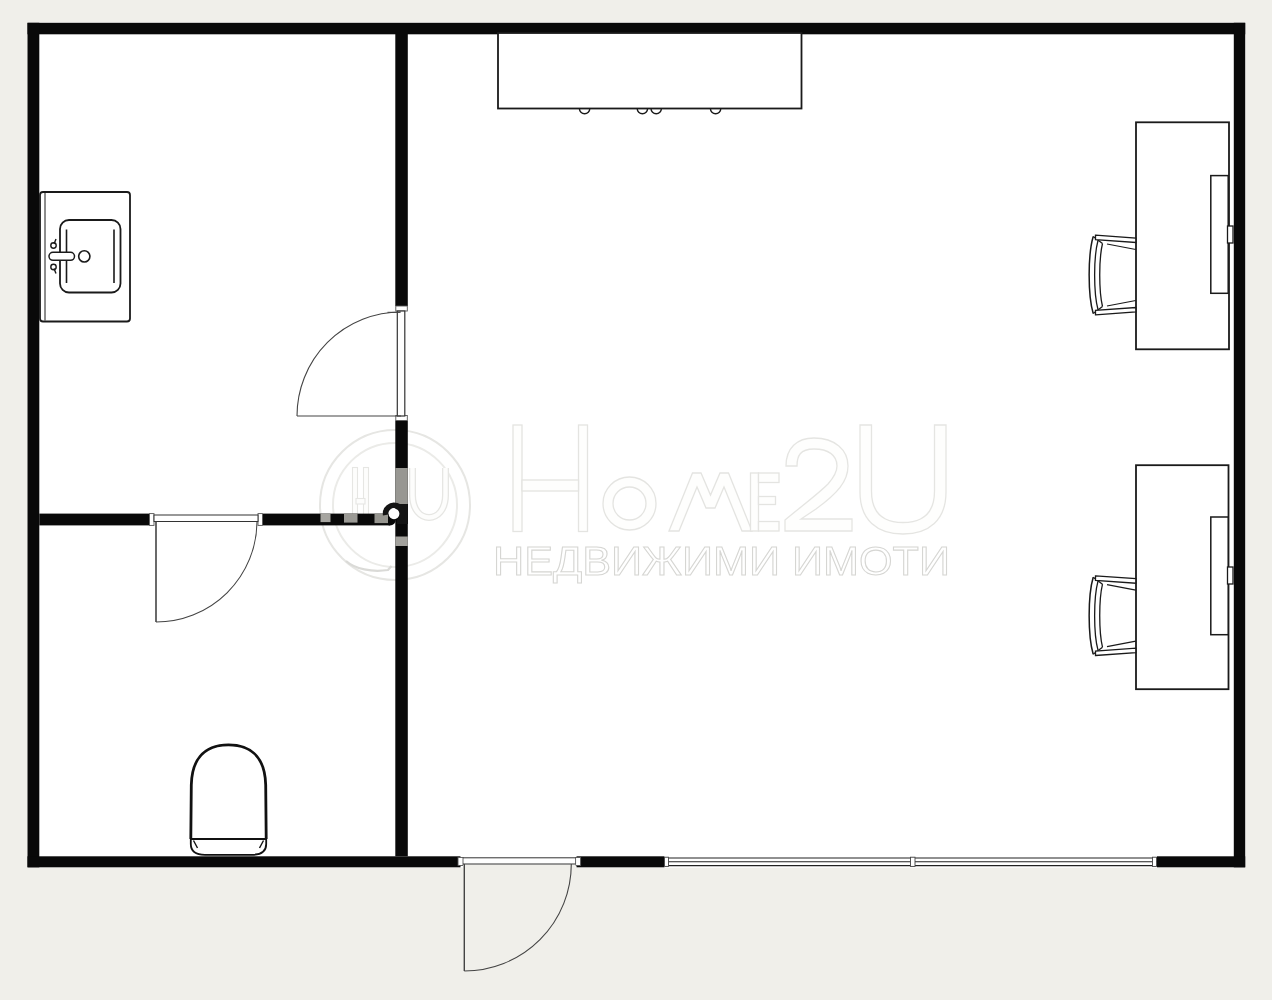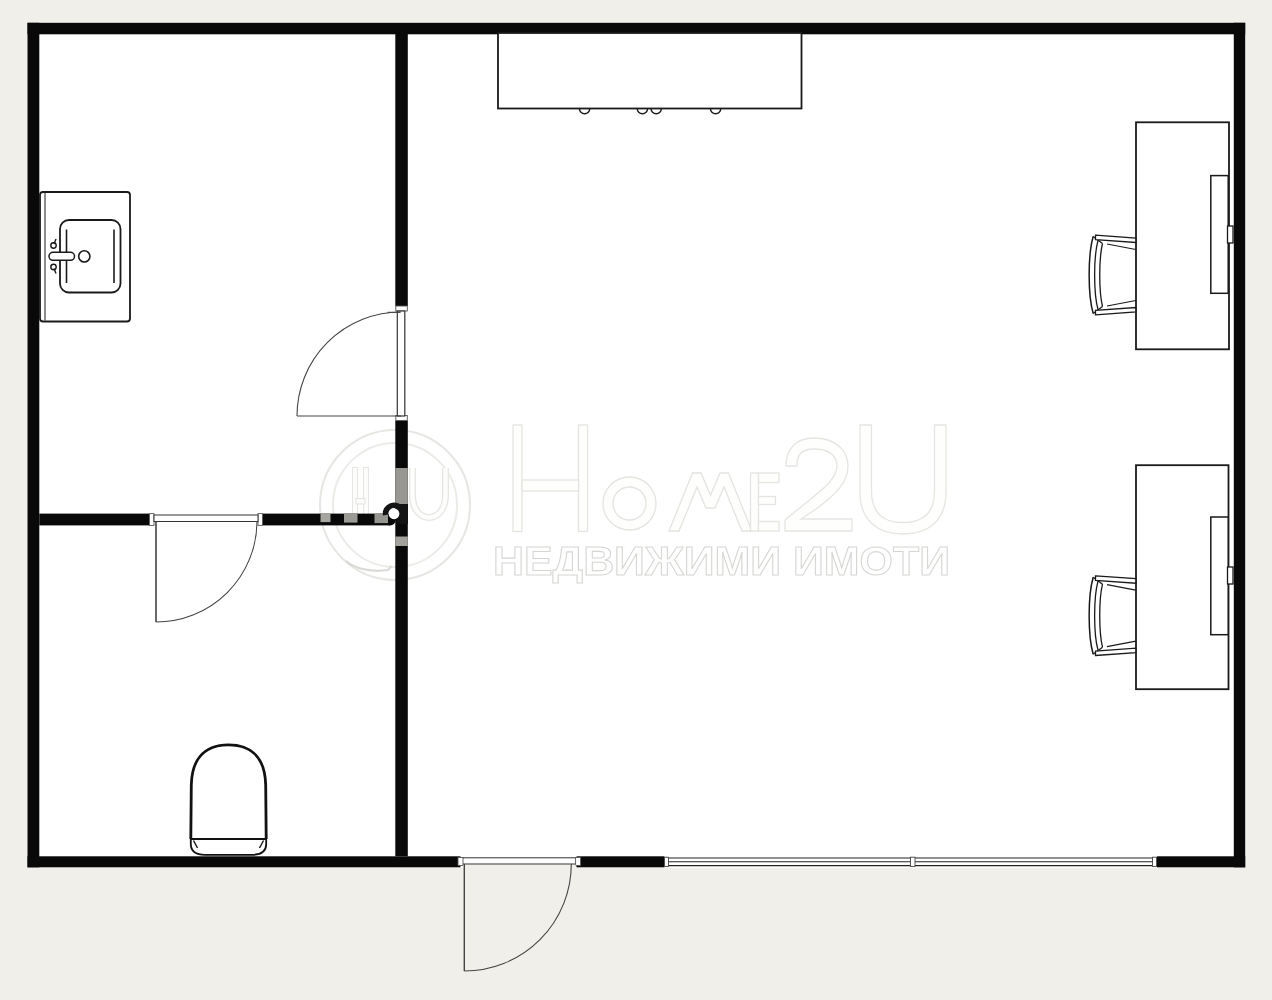--- a/index.html
+++ b/index.html
@@ -1,17 +1,17 @@
 <!DOCTYPE html>
 <html><head>
 <meta charset="utf-8">
 <style>
   html,body{margin:0;padding:0;background:#f0efea;}
   #page{width:1272px;height:1000px;position:relative;overflow:hidden;
-        font-family:"Liberation Sans", sans-serif;font-weight:bold;}
+        font-family:"Liberation Sans", sans-serif;}
 </style>
 </head>
 <body>
 <div id="page">
 <svg width="1272" height="1000" viewBox="0 0 1272 1000">
 
   <rect x="0" y="0" width="1272" height="1000" fill="#f0efea"></rect>
 
   <rect x="27.5" y="22.5" width="1218" height="845" fill="#ffffff"></rect>
 

